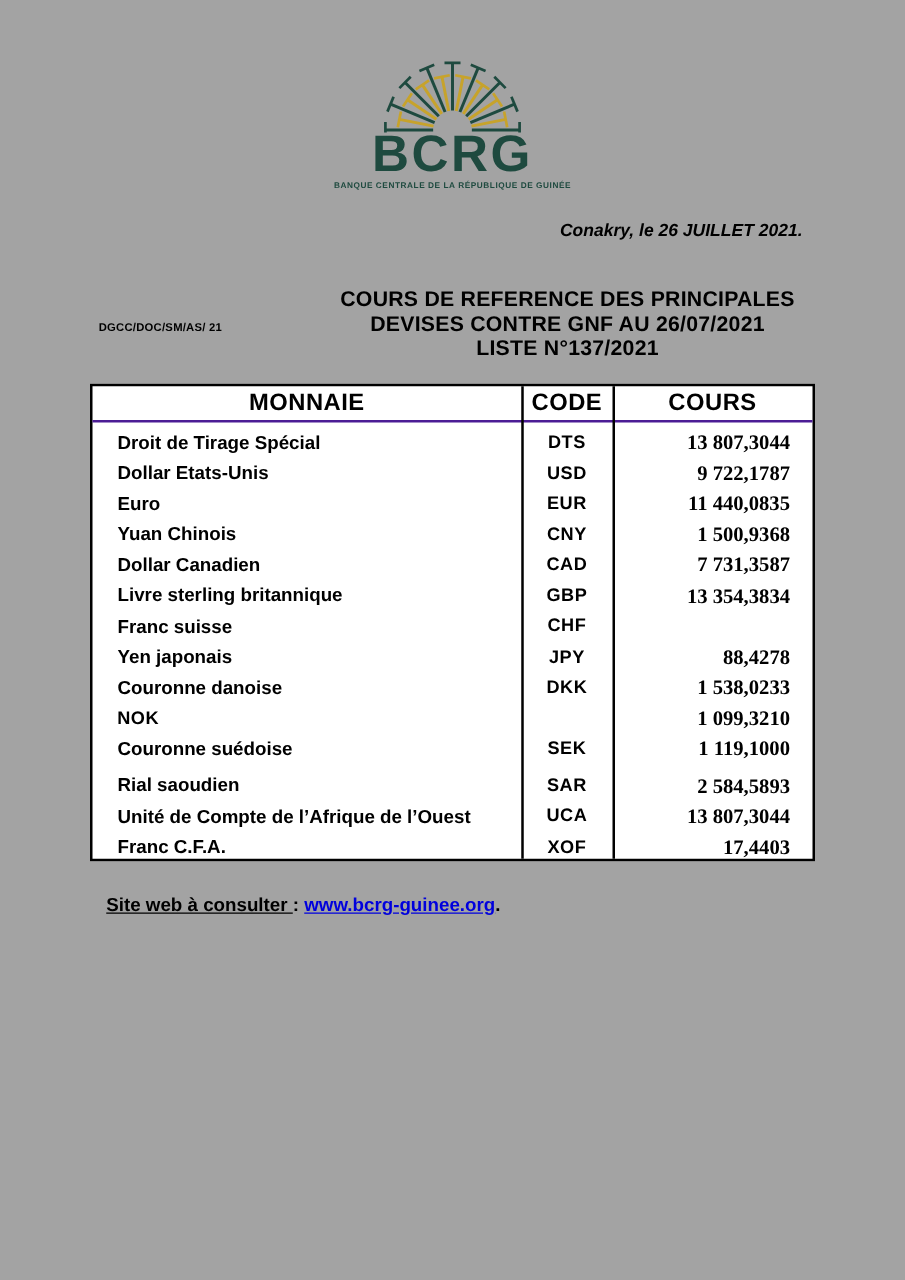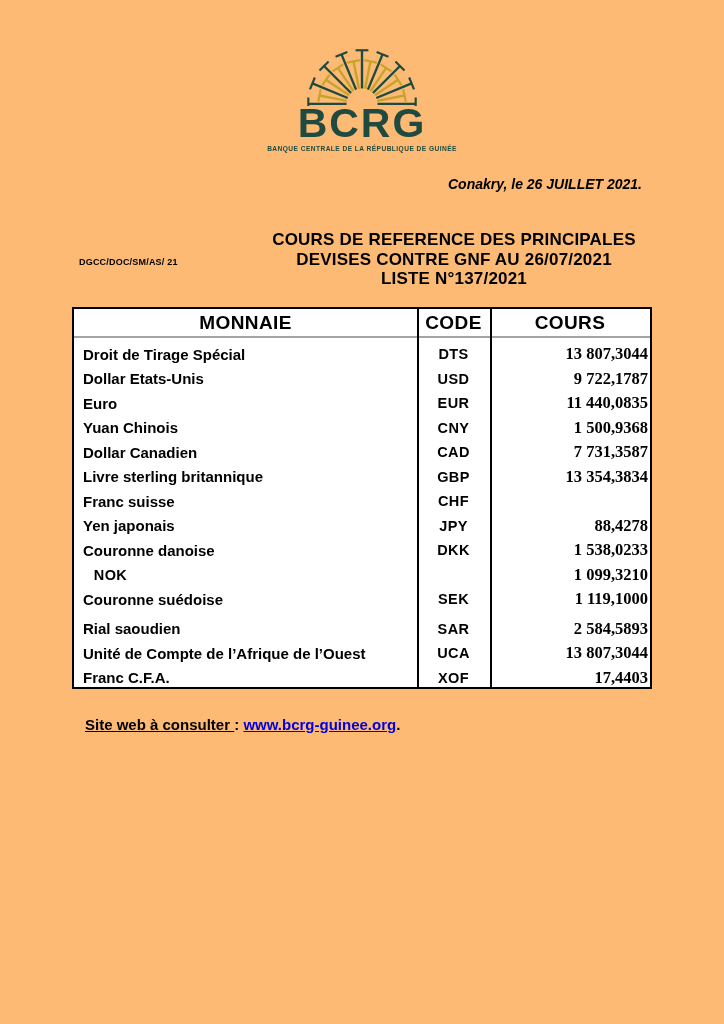--- a/index.html
+++ b/index.html
@@ -6,21 +6,21 @@
     --green:#1e4a3f;
     --gold:#c7a32b;
     --link:#0000dd;
   }
   *{box-sizing:border-box;}
   html,body{margin:0;padding:0;}
   body{
     width:724px;height:1024px;background:#ffffff;color:#000;
     font-family:"Liberation Sans",sans-serif;
   }
-  .page{position:relative;width:724px;height:1024px;background:#fdba74;overflow:hidden;}
+  .page{position:relative;width:724px;height:1024px;background:#a3a3a3;overflow:hidden;}
 
   
   .logo{position:absolute;top:42px;left:0;width:724px;text-align:center;}
   .logo svg{display:block;margin:0 auto;width:150px;height:64px;}
   .logo-acronym{
     font-size:41px;font-weight:800;letter-spacing:2px;line-height:40px;
     color:var(--green);margin-top:-3px;
   }
   .logo-subtitle{
     font-size:6.6px;font-weight:700;letter-spacing:0.45px;
@@ -48,31 +48,31 @@
   .title span{display:block;}
 
   
   .tbl{
     position:absolute;top:307px;left:72px;width:580px;
     border:2px solid #000;background:#fff;
   }
   .vline{position:absolute;top:0;bottom:0;width:2px;background:#000;}
   .vline.v1{left:343px;}
   .vline.v2{left:416px;}
-  .thead{display:flex;border-bottom:2px solid #a3a3a3;height:29px;align-items:center;}
+  .thead{display:flex;border-bottom:2px solid #4c1d95;height:29px;align-items:center;}
   .th{font-size:19px;font-weight:700;text-align:center;letter-spacing:0.4px;}
   .c1{width:343px;}
   .c2{width:73px;}
   .c3{flex:1;}
   .tbody{padding:4px 0 2px;height:349px;}
   .trow{display:flex;height:24.5px;align-items:center;}
-  .td1{width:343px;padding-left:9px;font-size:15px;font-weight:700;}
+  .td1{width:343px;padding-left:20px;font-size:15px;font-weight:700;}
   .td2{width:73px;text-align:center;font-size:14.5px;font-weight:700;letter-spacing:0.4px;}
   .td3{
-    flex:1;text-align:right;padding-right:2px;
+    flex:1;text-align:right;padding-right:18px;
     font-family:"Liberation Serif",serif;font-size:16.5px;font-weight:700;
   }
 
   
   .footer{position:absolute;top:716px;left:85px;font-size:15px;font-weight:700;}
   .footer .label{text-decoration:underline;}
   .footer .link{color:var(--link);text-decoration:underline;cursor:pointer;}
 </style>
 </head>
 <body>

